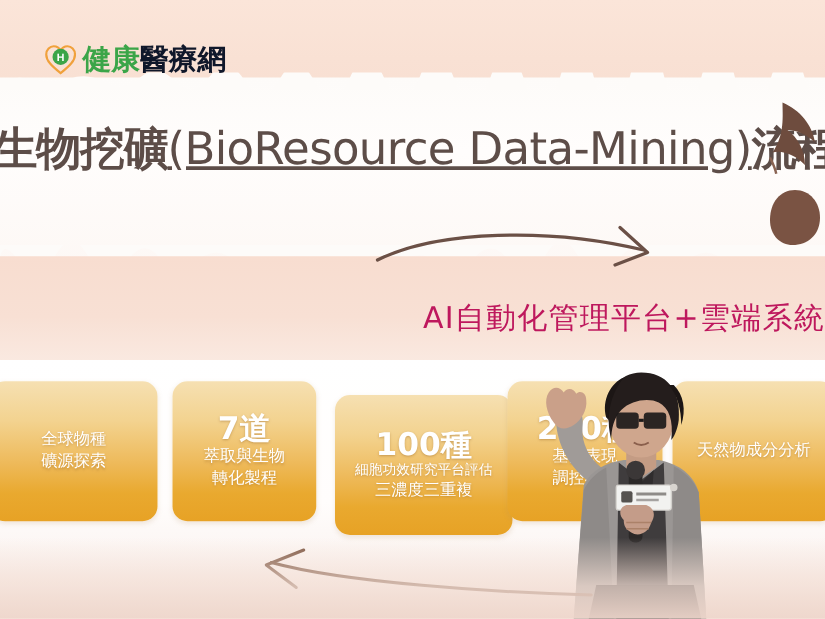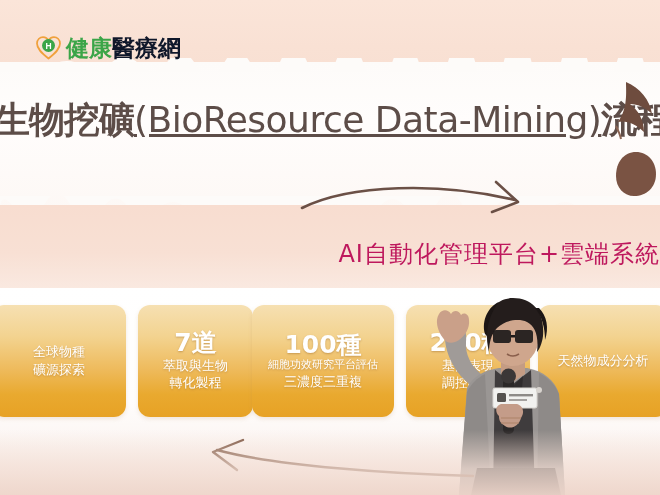--- a/index.html
+++ b/index.html
@@ -61,21 +61,21 @@
     text-align:center;padding:0 4px;box-sizing:border-box;}
   .card .big{font-size:25px;font-weight:bold;color:#ffffff;line-height:1.05;
     text-shadow:0 1px 2px rgba(150,100,40,.45);
     font-family:"DejaVu Sans","Liberation Sans",sans-serif;white-space:nowrap;}
   .card .sub{font-size:13px;font-weight:normal;color:#ffffff;line-height:1.35;
     text-shadow:0 1px 2px rgba(150,100,40,.45);
     font-family:"DejaVu Sans","Liberation Sans",sans-serif;white-space:nowrap;}
   .card .sub.small{font-size:11px;}
   .card.c1{left:-8px;width:134px;}
   .card.c2{left:138px;width:115px;}
-  .card.c3{left:252px;width:142px;}
+  .card.c3{left:268px;width:142px;margin-top:11px;}
   .card.c4{left:406px;width:124px;}
   .card.c5{left:538px;width:130px;}
 
   
   .speaker{position:absolute;left:415px;top:292px;width:175px;height:203px;}
 </style>
 </head>
 <body>
 
 <div id="stage">

